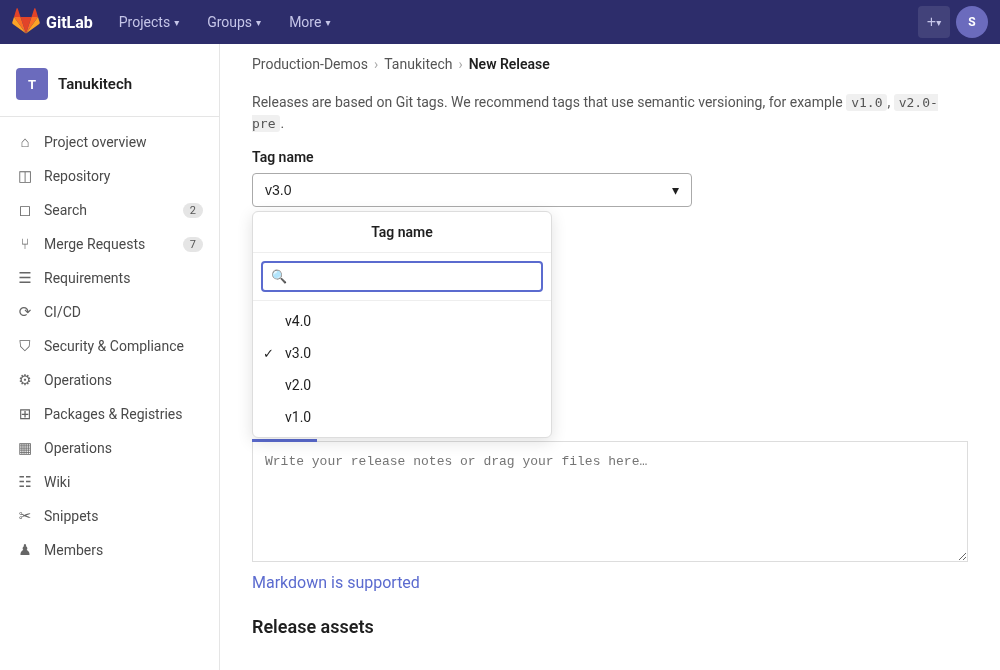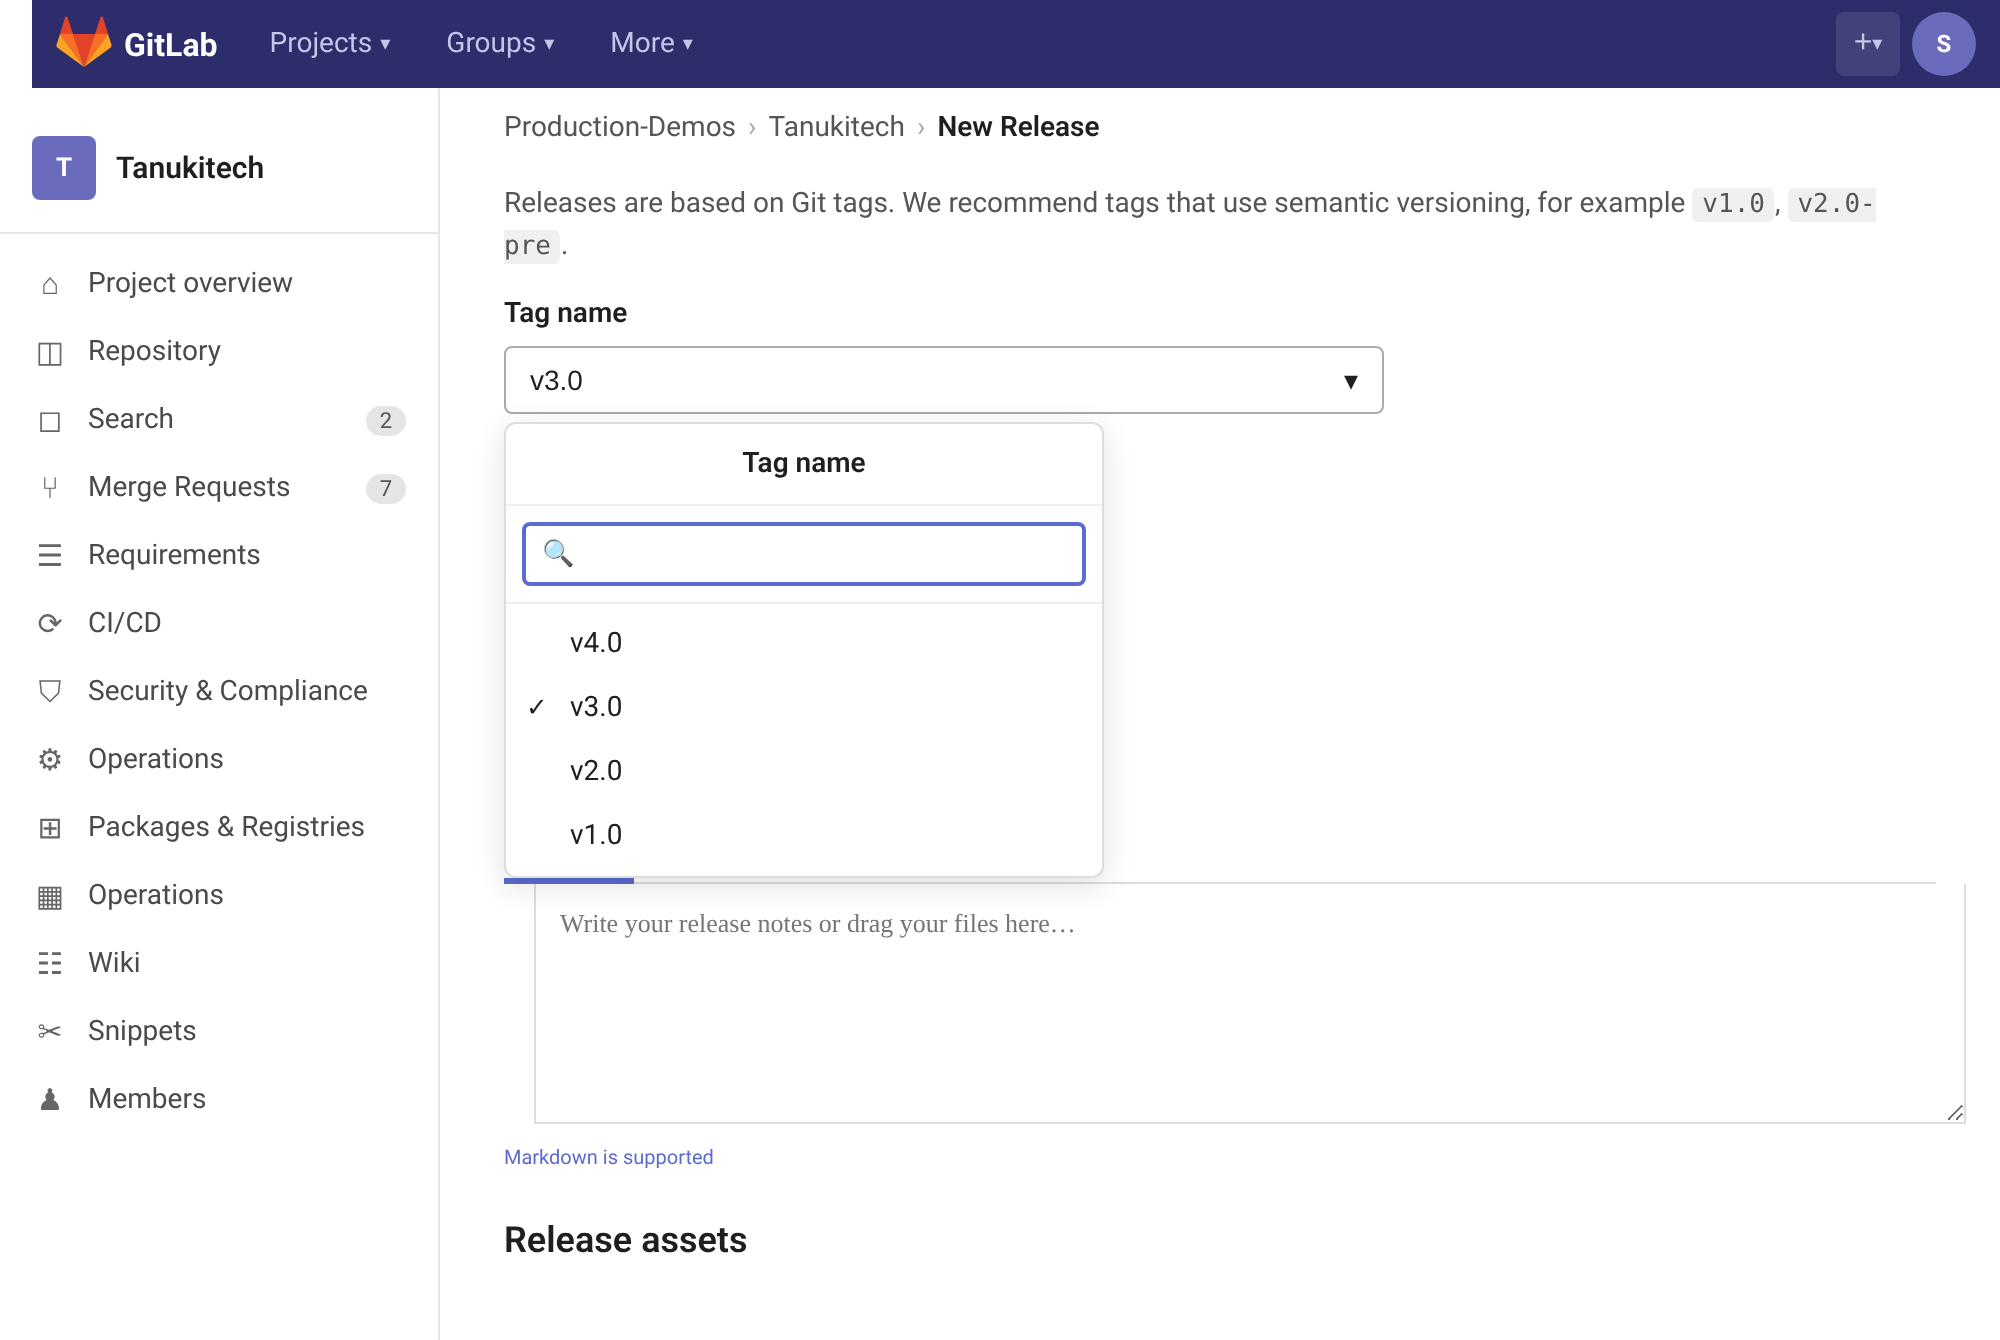--- a/index.html
+++ b/index.html
@@ -7,21 +7,21 @@
 
     
     .top-nav {
       background: #2d2d6b;
       height: 44px;
       display: flex;
       align-items: center;
       padding: 0 12px;
       gap: 8px;
       position: fixed;
-      top: 0; left: 16px; right: 0;
+      top: 0; left: 0; right: 0;
       z-index: 100;
     }
     .top-nav-logo {
       display: flex;
       align-items: center;
       gap: 6px;
       color: #fff;
       font-weight: 700;
       font-size: 16px;
       margin-right: 8px;
@@ -276,32 +276,31 @@
       border-bottom-color: #5b6bcf;
       font-weight: 500;
     }
 
     .release-notes-area {
       width: 100%;
       min-height: 120px;
       border: 1px solid #ddd;
       border-top: none;
       padding: 12px;
-      font-family: Liberation Serif, serif;
+      font-family: Liberation Mono, monospace;
       font-size: 13px;
       color: #888;
       resize: vertical;
       outline: none;
-      margin-left: 15px;
     }
 
     .markdown-link {
       color: #5b6bcf;
       text-decoration: none;
-      font-size: 10px;
+      font-size: 16px;
       margin-top: 8px;
       display: inline-block;
     }
 
     .section-title {
       font-size: 18px;
       font-weight: 600;
       color: #1f1f1f;
       margin-top: 24px;
     }

